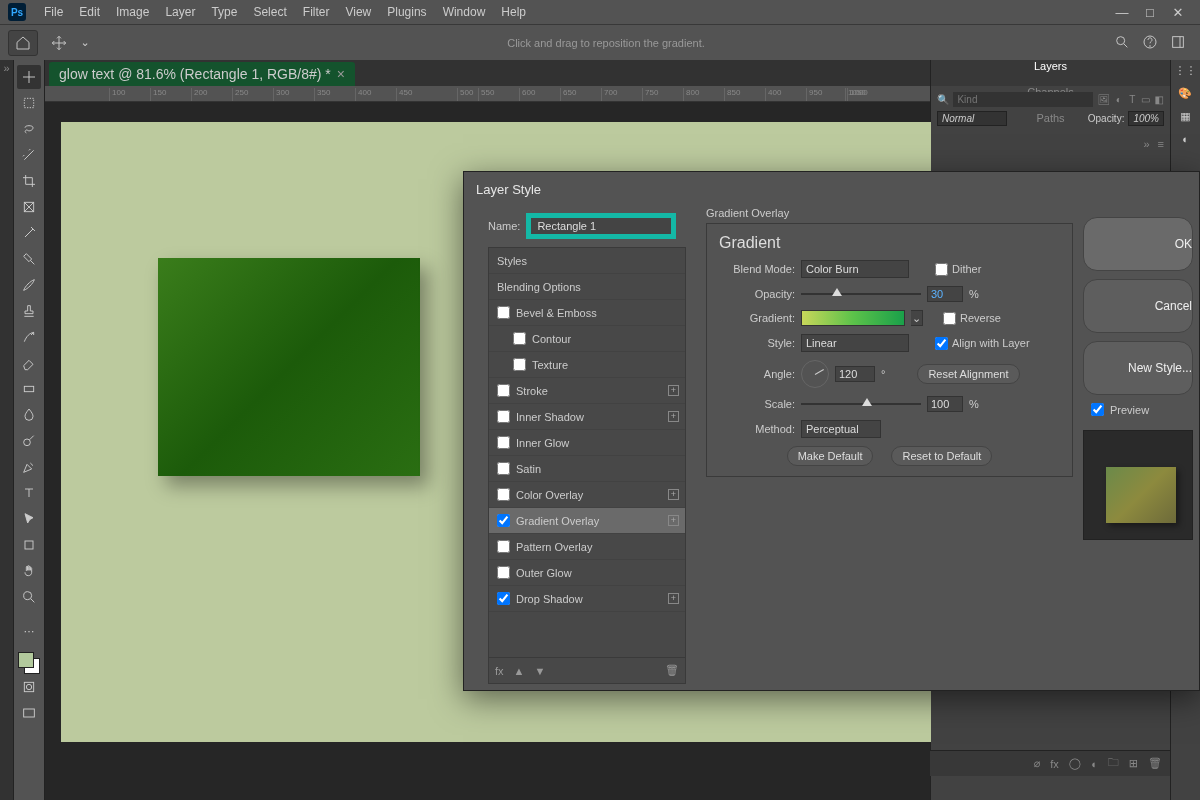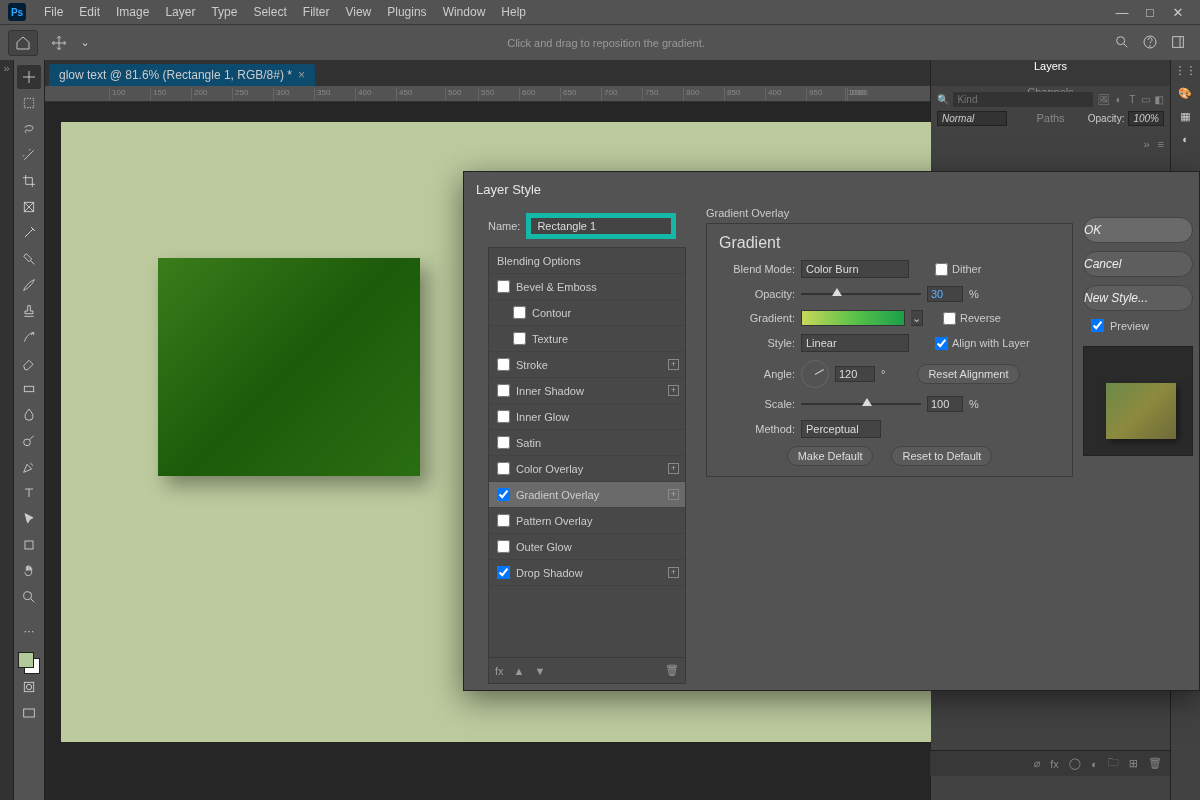--- a/index.html
+++ b/index.html
@@ -18,21 +18,21 @@
 .main { display: flex; height: calc(800px - 24px - 36px); }
 .far-left { width: 14px; background: #323232; border-right: 1px solid #222; }
 .toolbar { width: 31px; background: #535353; border-right: 1px solid #222; display: flex; flex-direction: column; align-items: center; padding-top: 4px; }
 .toolbar .tool { width: 24px; height: 24px; margin: 1px 0; display: flex; align-items: center; justify-content: center; border-radius: 2px; cursor: pointer; }
 .toolbar .tool.active { background: #333; }
 .toolbar .swatch { width: 22px; height: 22px; margin-top: 8px; position: relative; }
 .toolbar .swatch .fg { width: 16px; height: 16px; background: #b2c99c; border: 1px solid #222; position: absolute; top: 0; left: 0; z-index: 2; }
 .toolbar .swatch .bg { width: 16px; height: 16px; background: #fff; border: 1px solid #222; position: absolute; bottom: 0; right: 0; }
 .doc-area { flex: 1; background: #262626; display: flex; flex-direction: column; }
 .doc-tabs { height: 26px; background: #323232; display: flex; align-items: flex-end; padding-left: 4px; }
-.doc-tab { background: #0c4a6e; padding: 4px 10px; border-radius: 3px 3px 0 0; font-size: 12px; display: flex; align-items: center; gap: 6px; }
+.doc-tab { background: #14532d; padding: 4px 10px; border-radius: 3px 3px 0 0; font-size: 14px; display: flex; align-items: center; gap: 6px; }
 .doc-tab .close { cursor: pointer; color: #999; }
 .ruler-h { height: 16px; background: #535353; border-bottom: 1px solid #333; position: relative; overflow: hidden; font-size: 8px; color: #888; }
 .ruler-h .tick { position: absolute; height: 100%; border-left: 1px solid #666; padding-left: 2px; top: 2px; }
 .canvas-wrap { flex: 1; position: relative; background: #262626; }
 .canvas { position: absolute; left: 16px; top: 20px; width: 870px; height: 620px; background: #bcca9e; }
 .rect { position: absolute; left: 97px; top: 136px; width: 262px; height: 218px; background: linear-gradient(135deg, #3a7d1b, #1c5b0a, #2a6e12); box-shadow: 8px 10px 18px rgba(0,0,0,0.35); }
 .right-panels { width: 240px; background: #424242; border-left: 1px solid #222; display: flex; flex-direction: column; }
 .far-right { width: 30px; background: #424242; border-left: 1px solid #222; display: flex; flex-direction: column; align-items: center; padding-top: 4px; gap: 10px; }
 .panel-tabs { height: 26px; display: flex; align-items: center; padding: 0 6px; gap: 14px; background: #383838; font-size: 11px; flex-direction: column; }
 .panel-tabs .ptab { color: #888; cursor: pointer; }
@@ -77,21 +77,21 @@
 .grow .chk { display: flex; align-items: center; gap: 4px; }
 .grow .chk input { margin: 0; }
 .grad-preview { width: 104px; height: 16px; background: linear-gradient(90deg, #c8d75a, #5cc24a, #1aa04a); border: 1px solid #333; }
 .grad-dd { width: 12px; height: 16px; border: 1px solid #333; border-left: none; background: #444; display: flex; align-items: center; justify-content: center; }
 .angle-dial { width: 28px; height: 28px; border: 1px solid #666; border-radius: 50%; position: relative; }
 .angle-dial .hand { position: absolute; left: 50%; top: 50%; width: 10px; height: 1px; background: #ccc; transform-origin: left center; transform: rotate(-30deg); }
 .btn { background: #5a5a5a; border: 1px solid #444; color: #ddd; padding: 3px 10px; border-radius: 10px; font-size: 11px; cursor: pointer; }
 .btn-row { display: flex; gap: 18px; justify-content: center; margin-top: 6px; }
 
 .dlg-right { width: 116px; padding: 10px 6px 0 0; display: flex; flex-direction: column; gap: 8px; align-items: stretch; }
-.dlg-right .rbtn { background: #5e5e5e; border: 1px solid #444; color: #eee; padding: 5px 0; border-radius: 14px; text-align: left; font-size: 12px; cursor: pointer; font-style: italic; }
+.dlg-right .rbtn { background: #5e5e5e; border: 1px solid #444; color: #eee; padding: 19px 0; border-radius: 14px; text-align: right; font-size: 12px; cursor: pointer; }
 .dlg-right .rbtn.primary { background: #6a6a6a; }
 .dlg-right .prev-chk { display: flex; align-items: center; gap: 6px; padding-left: 8px; }
 .dlg-right .preview-img { margin-top: 6px; height: 110px; background: #2a2a2a; border: 1px solid #222; position: relative; overflow: hidden; }
 .dlg-right .preview-img .mini { position: absolute; left: 22px; top: 36px; width: 70px; height: 56px; background: linear-gradient(135deg, #6b8a4a, #8d8a3e, #6d6a3a); box-shadow: 3px 3px 6px rgba(0,0,0,0.4); }
 
 svg.icon { width: 16px; height: 16px; stroke: #ccc; fill: none; stroke-width: 1.4; }
 </style>
 </head>
 <body>
 
@@ -285,21 +285,21 @@
     </div>
     <div class="ruler-h">
       <div class="tick" style="left:64px">100</div>
       <div class="tick" style="left:105px">150</div>
       <div class="tick" style="left:146px">200</div>
       <div class="tick" style="left:187px">250</div>
       <div class="tick" style="left:228px">300</div>
       <div class="tick" style="left:269px">350</div>
       <div class="tick" style="left:310px">400</div>
       <div class="tick" style="left:351px">450</div>
-      <div class="tick" style="left:400px">500</div>
+      <div class="tick" style="left:412px">500</div>
       <div class="tick" style="left:433px">550</div>
       <div class="tick" style="left:474px">600</div>
       <div class="tick" style="left:515px">650</div>
       <div class="tick" style="left:556px">700</div>
       <div class="tick" style="left:597px">750</div>
       <div class="tick" style="left:638px">800</div>
       <div class="tick" style="left:679px">850</div>
       <div class="tick" style="left:720px">400</div>
       <div class="tick" style="left:761px">950</div>
       <div class="tick" style="left:802px">1000</div>
@@ -361,20 +361,21 @@
 
 <div class="dialog">
   <div class="dialog-title">Layer Style</div>
   <div class="dialog-body">
     <div class="dlg-left">
       <div class="name-row">
         <span>Name:</span>
         <input value="Rectangle 1" style="">
       </div>
       <div class="styles-list" id="styles-list">
+        <div class="srow header">Styles</div>
         <div class="srow header">Blending Options</div>
       <div class="srow">
             <input type="checkbox" style="">
             <span>Bevel &amp; Emboss</span>
           </div>
           <div class="srow">
             <span class="indent"></span>
             <input type="checkbox" style="">
             <span>Contour</span>
           </div>

